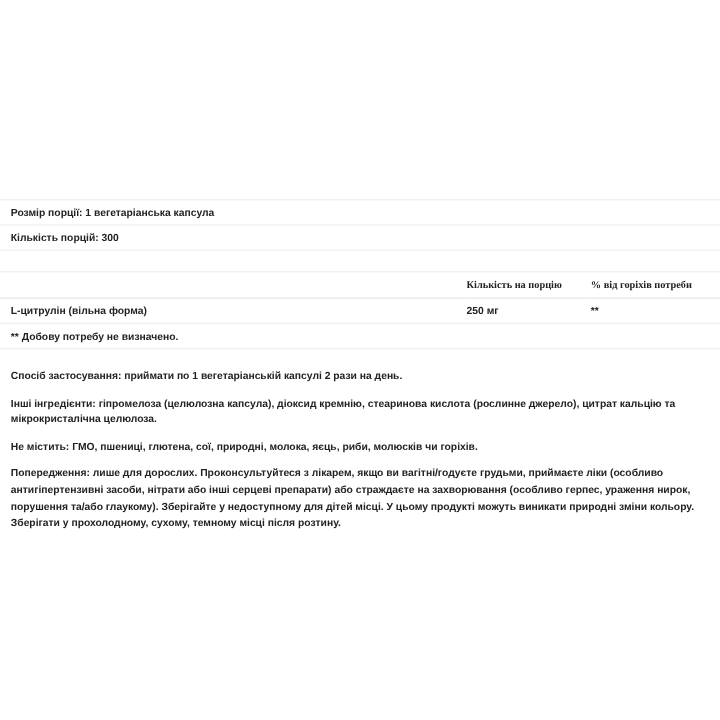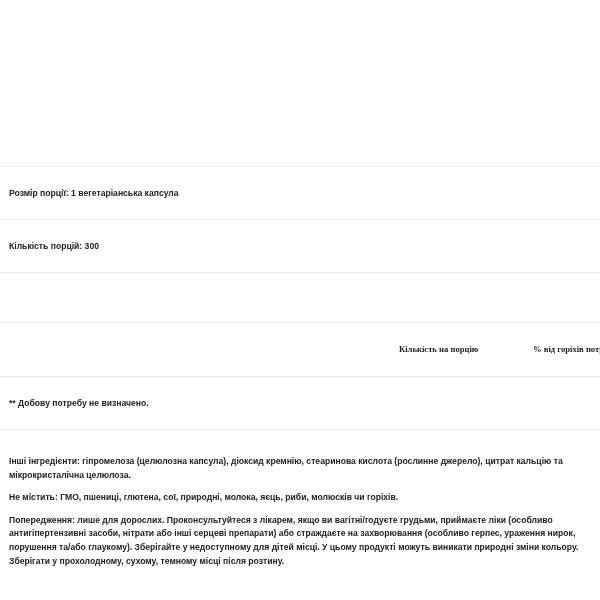--- a/index.html
+++ b/index.html
@@ -30,21 +30,21 @@
 
   
   .facts-table {
     width: 100%;
     border-collapse: collapse;
     table-layout: fixed;
     font-size: 8.6px;
   }
 
   .facts-table td {
-    padding: 16px;
+    padding: 0;
     vertical-align: middle;
     border-top: 1px solid #eceff1;
     border-bottom: 1px solid #eceff1;
     height: 20px;
     line-height: 20px;
     font-weight: bold;
     color: #222222;
     white-space: nowrap;
     overflow: hidden;
     margin-top: 47px;
@@ -128,33 +128,39 @@
         <td class="col-dv"></td>
       </tr>
 
       <tr class="header-row">
         <td class="col-name"></td>
         <td class="col-amount">Кількість на порцію</td>
         <td class="col-dv">% від горіхів потреби</td>
       </tr>
 
 
+      <tr>
+        <td class="col-name">L-цитрулін (вільна форма)</td>
+        <td class="col-amount">250 мг</td>
+        <td class="col-dv">**</td>
+      </tr>
 
       <tr class="footnote-row">
         <td class="col-name">** Добову потребу не визначено.</td>
         <td class="col-amount"></td>
         <td class="col-dv"></td>
       </tr>
     </tbody>
   </table>
 
   <div class="prose">
 
     <div class="gap-1"></div>
 
+    <p>Спосіб застосування: приймати по 1 вегетаріанській капсулі 2 рази на день.</p>
 
     <div class="gap-2"></div>
 
     <p>Інші інгредієнти: гіпромелоза (целюлозна капсула), діоксид кремнію, стеаринова кислота (рослинне джерело), цитрат кальцію та мікрокристалічна целюлоза.</p>
 
     <div class="gap-3"></div>
 
     <p>Не містить: ГМО, пшениці, глютена, сої, природні, молока, яєць, риби, молюсків чи горіхів.</p>
 
     <div class="gap-4"></div>

